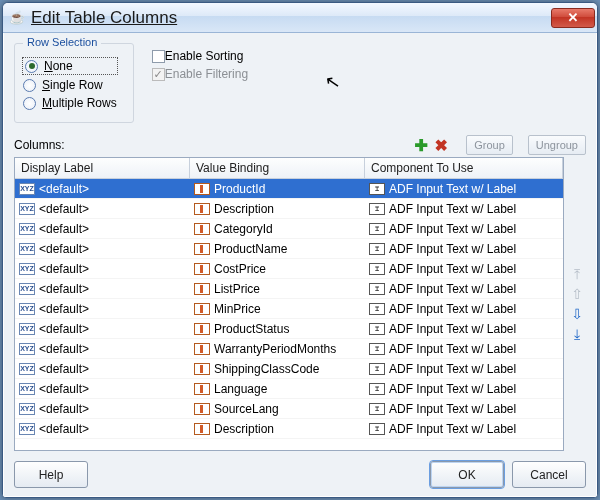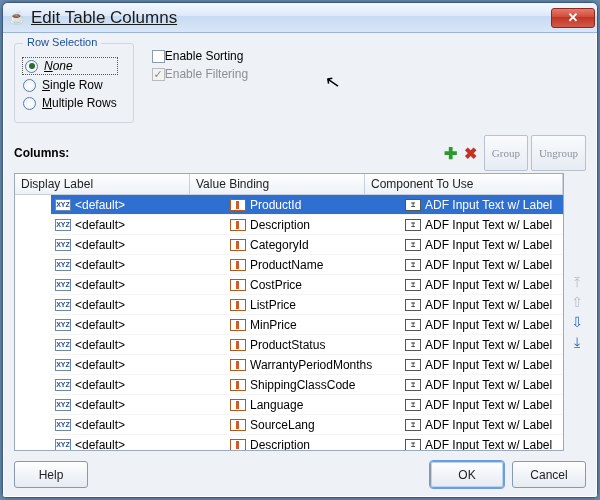--- a/index.html
+++ b/index.html
@@ -100,21 +100,20 @@
   .radio.checked::after {
     content: "";
     width: 6px; height: 6px;
     border-radius: 50%;
     background: #2d6a2d;
   }
   .radio-row.sel {
     outline: 1px dotted #555;
     outline-offset: 0px;
     padding: 1px 2px;
-    font-style: italic;
   }
   .chk-col {
     display: flex;
     flex-direction: column;
     gap: 4px;
     padding-top: 6px;
   }
   .chk-row {
     display: flex; align-items: center; 
   }
@@ -126,40 +125,40 @@
     font-size: 11px;
   }
   .chk.disabled { border-color:#bbb; color:#888; background:#f3f3f3;}
   .chk-row.disabled { color:#8b8f94; }
   .columns-bar {
     margin-top: 12px;
     display: flex;
     align-items: center;
     padding: 0 0 2px 0;
   }
-  .columns-bar .lbl { flex: 1; font-weight: bold; }
+  .columns-bar .lbl { flex: 1; }
   .tbtn {
     width: 20px; height: 20px;
     display: flex; align-items:center; justify-content:center;
     border: 1px solid transparent;
     cursor: pointer;
     font-size: 16px; font-weight: bold;
   }
   .tbtn.add { color:#2a9a2a; }
   .tbtn.del { color:#c23424; }
   .gbtn {
-    height: 36px;
+    height: 20px;
     padding: 0 7px;
     border: 1px solid #b8c1cc;
     background: linear-gradient(#f9fbfd,#e6ecf3);
     color:#8d949d;
-    margin-left: 3px;
+    margin-left: 15px;
     border-radius: 2px;
     font-size: 11px;
-    display:flex;align-items:center;font-family:Liberation Serif, serif;
+    display:flex;align-items:center;
   }
   .table-wrap {
     display: flex;
     flex: 1;
     min-height: 0;
   }
   .table-area {
     flex: 1;
     border: 1px solid #9aaac0;
     background: #fff;
@@ -173,21 +172,21 @@
     border-bottom: 1px solid #c7d0dc;
   }
   .th {
     padding: 3px 6px;
     border-right: 1px solid #c7d0dc;
     color:#222;
   }
   .col-a{width:175px}
   .col-b{width:175px}
   .col-c{flex:1}
-  .tbodywrap { flex:1; overflow:hidden; position:relative;margin-left:36px;}
+  .tbodywrap { flex:1; overflow:hidden; position:relative;}
   .tbody { position:absolute; inset:0; overflow-y:scroll;}
   .tr {
     display:flex;
     border-bottom: 1px solid #f4f4f4;
     height: 20px;
     align-items:center;
   }
   .tr.sel { background:#2f6fd0; color:#fff; }
   .td {
     padding: 0 4px;

